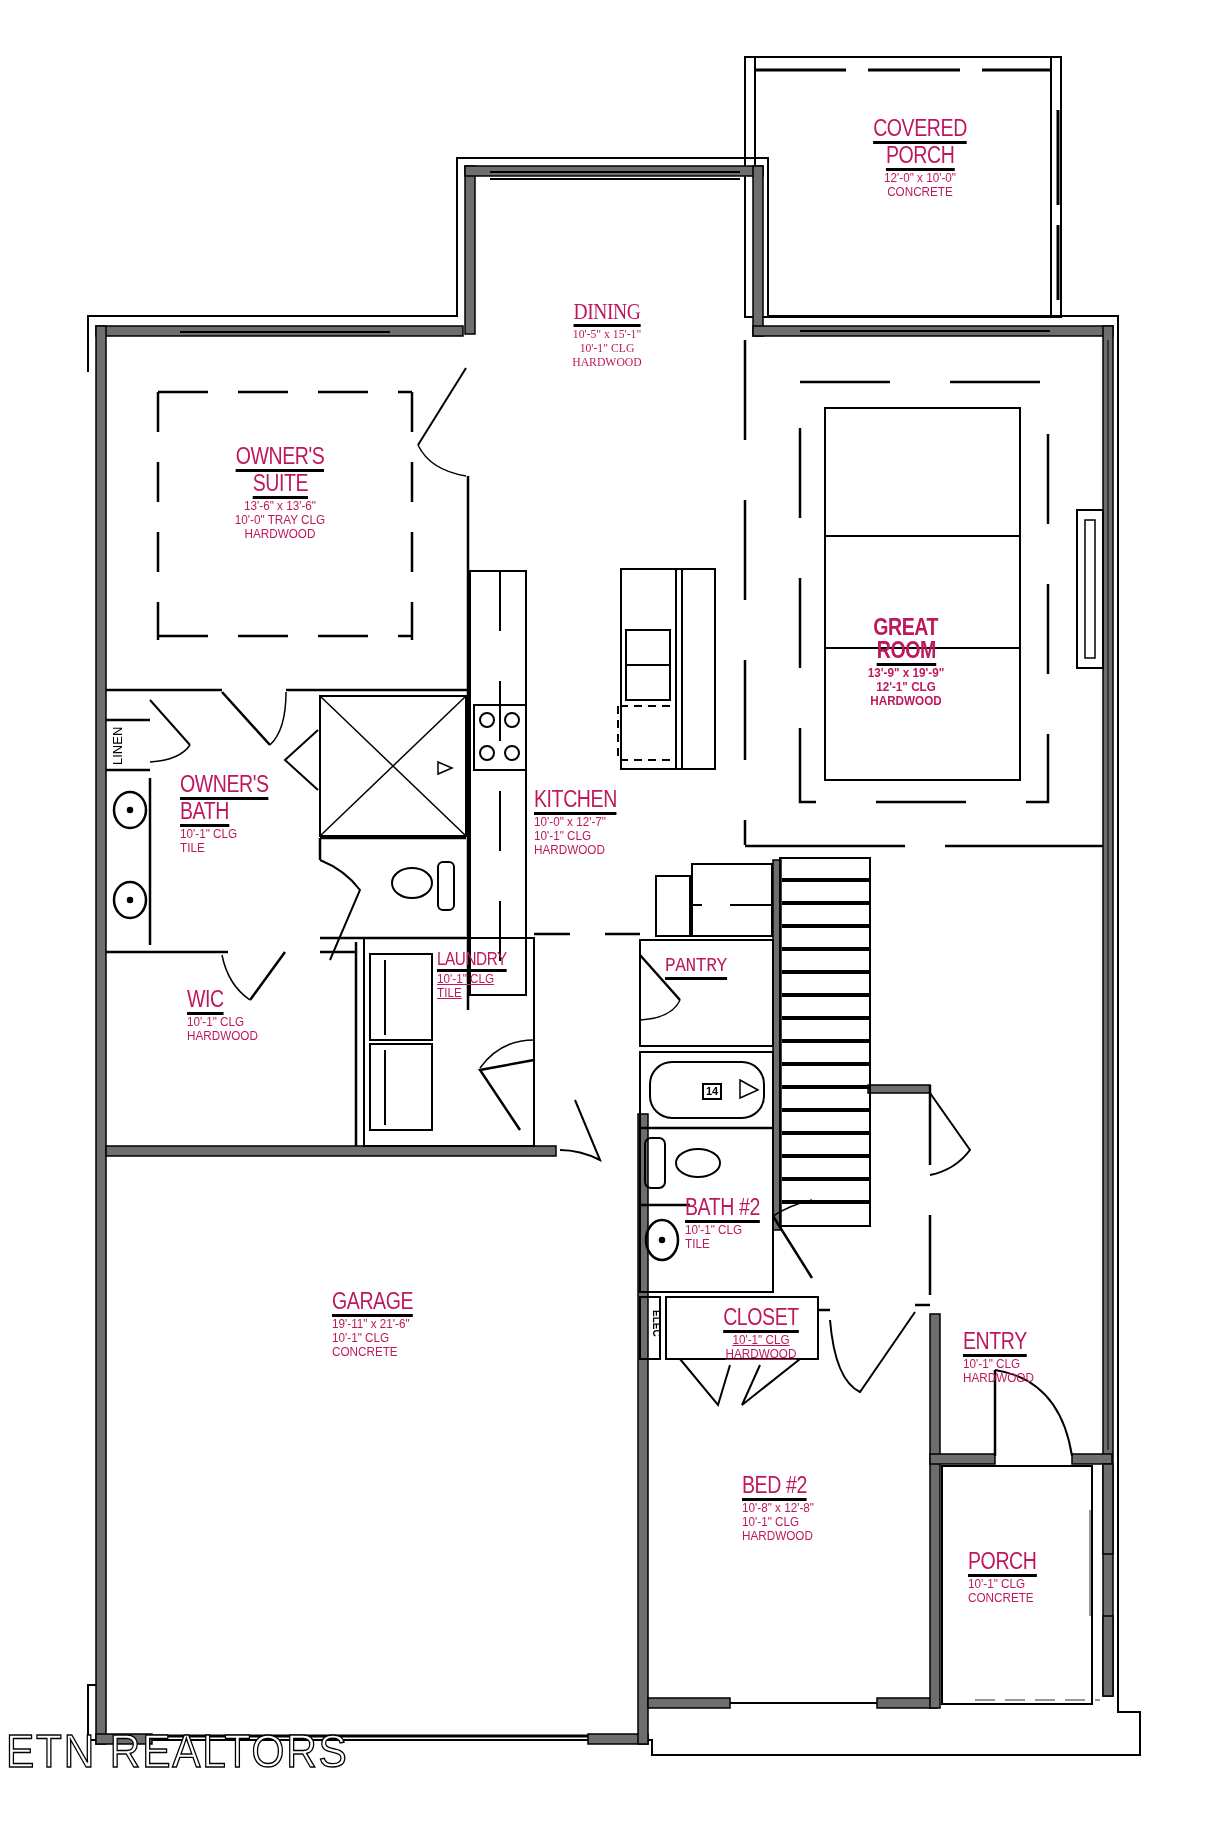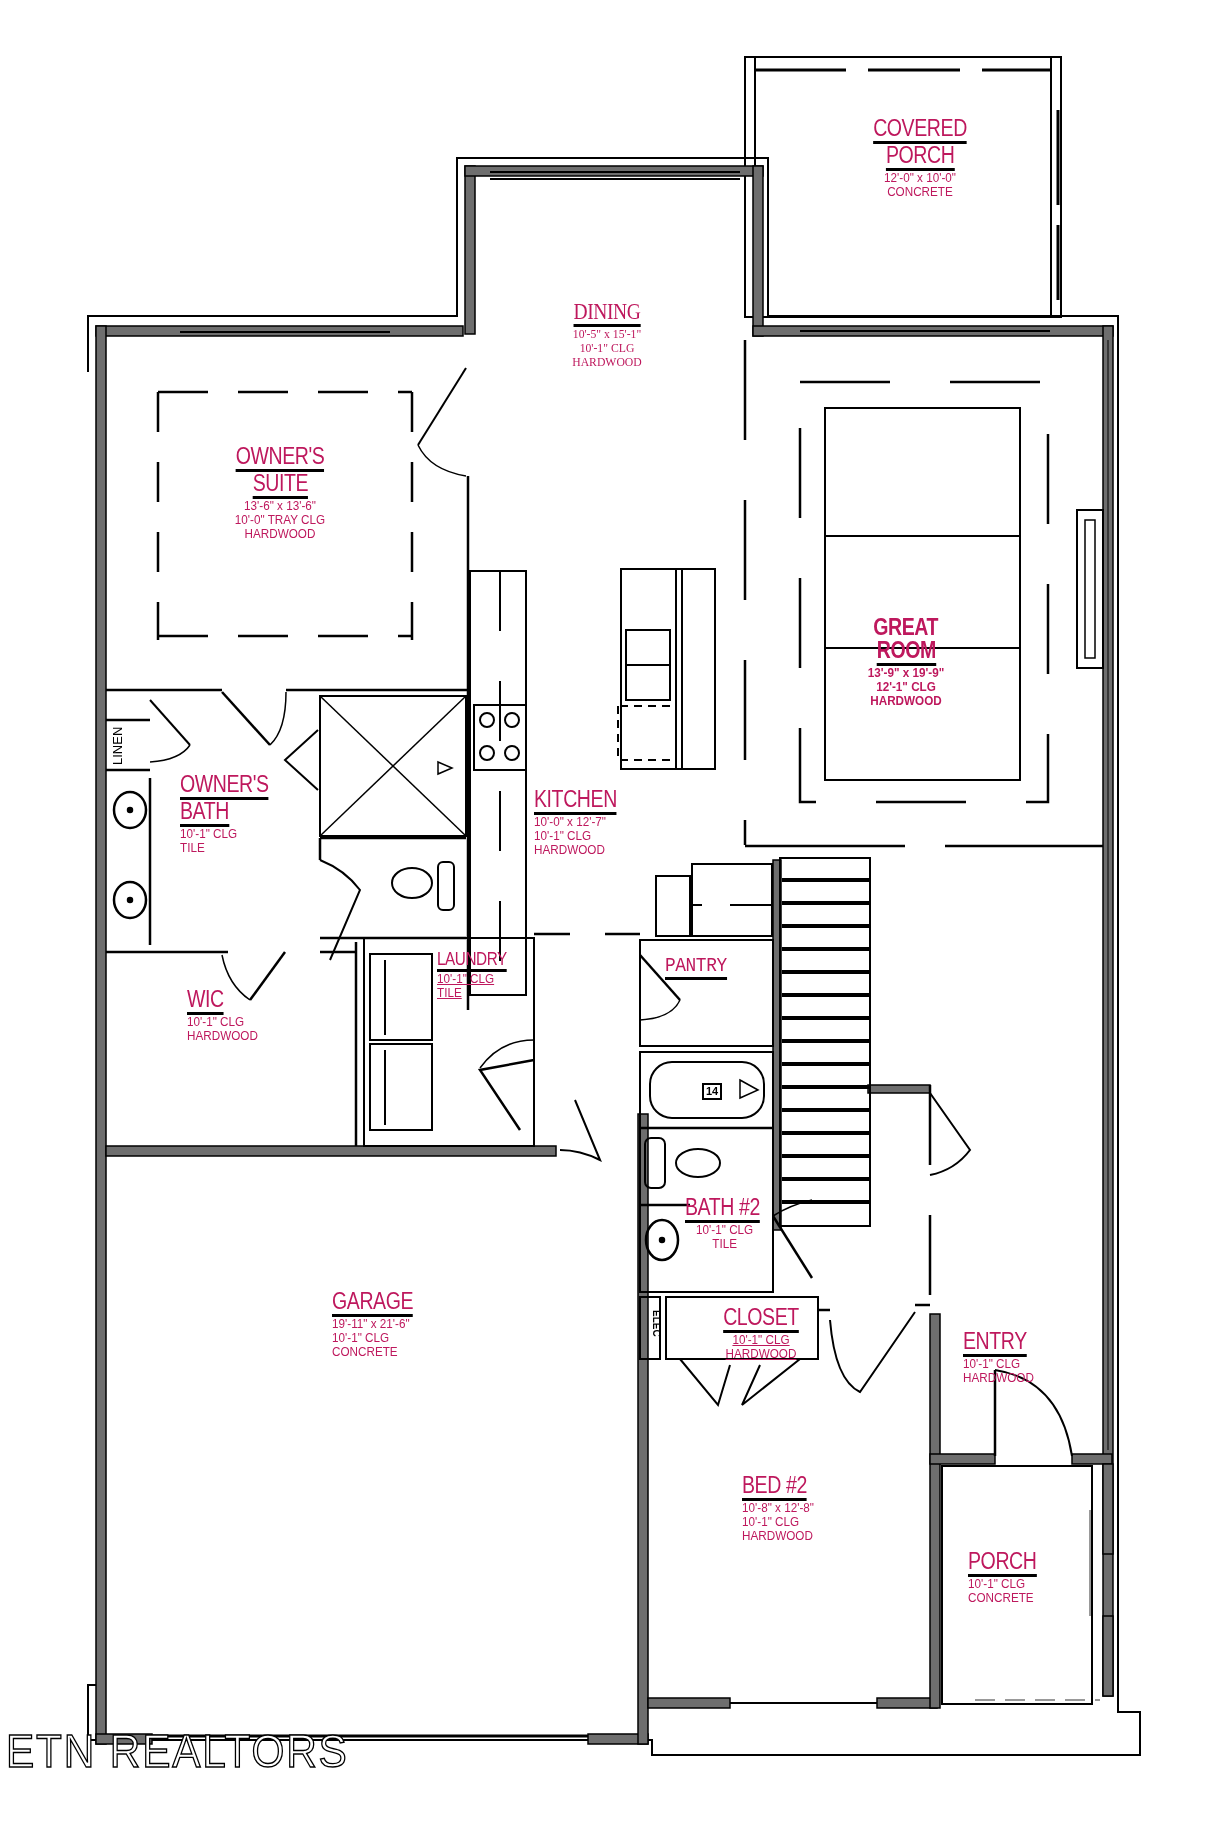--- a/index.html
+++ b/index.html
@@ -289,21 +289,21 @@
 <div class="room-label left-align" style="left:665px; top:955px;font-family:Liberation Mono, monospace;">
   <span class="room-name ul" style="font-size:21px">PANTRY</span>
 </div>
 
 <div class="room-label left-align" style="left:187px; top:988px;">
   <span class="room-name ul">WIC</span>
   <span class="room-detail">10'-1" CLG</span>
   <span class="room-detail">HARDWOOD</span>
 </div>
 
-<div class="room-label left-align" style="left:685px; top:1196px;text-align:center;">
+<div class="room-label left-align" style="left:685px; top:1196px;">
   <span class="room-name ul">BATH #2</span>
   <span class="room-detail">10'-1" CLG</span>
   <span class="room-detail">TILE</span>
 </div>
 
 <div class="room-label left-align" style="left:332px; top:1290px;">
   <span class="room-name ul">GARAGE</span>
   <span class="room-detail">19'-11" x 21'-6"</span>
   <span class="room-detail">10'-1" CLG</span>
   <span class="room-detail">CONCRETE</span>

